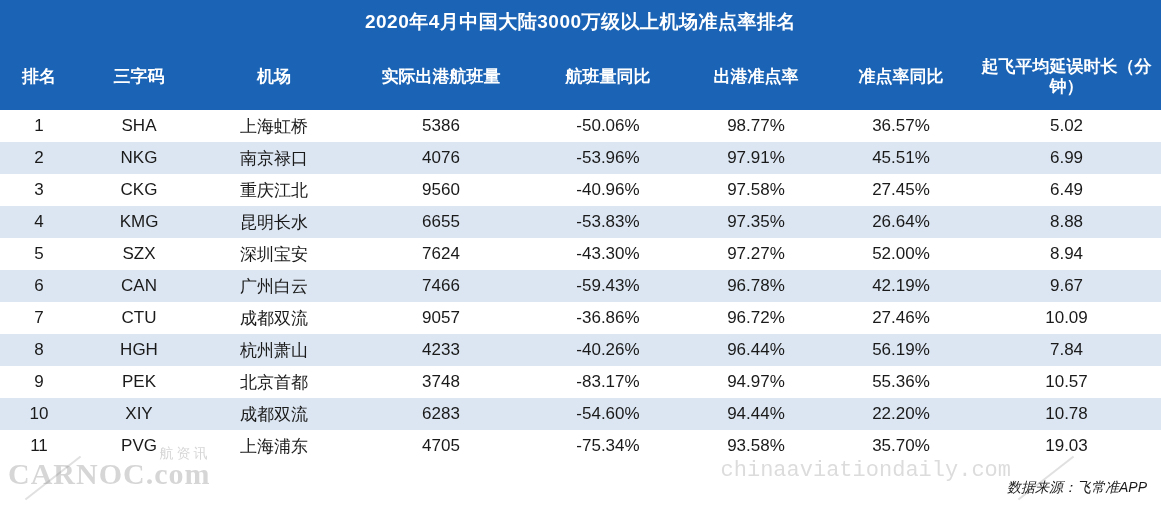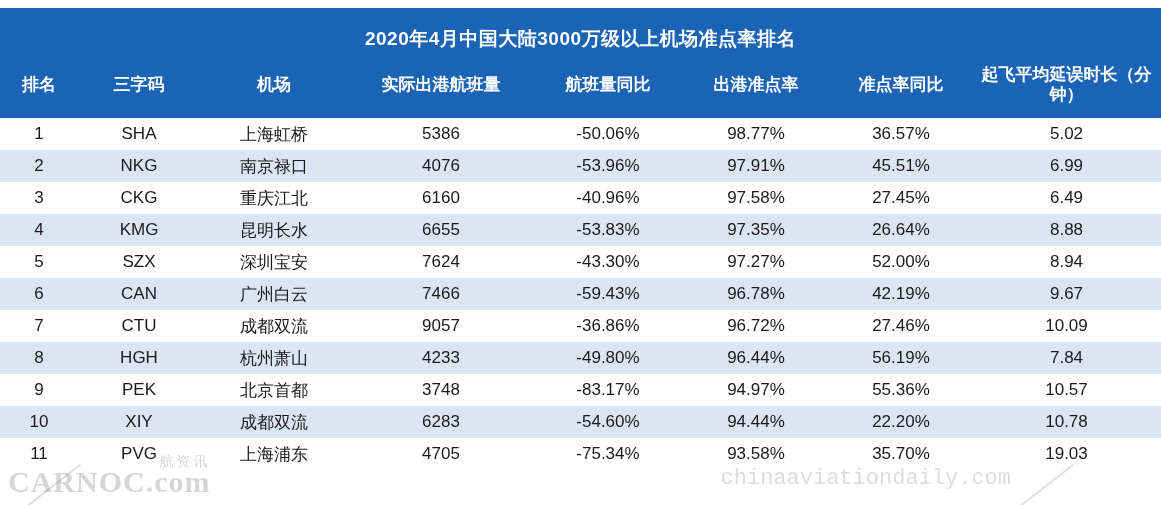--- a/index.html
+++ b/index.html
@@ -18,26 +18,25 @@
     width: 1161px;
     height: 505px;
     position: relative;
     background: #ffffff;
   }
   .title-bar {
     height: 44px;
     background: #1a63b5;
     color: #ffffff;
     display: flex;
-    align-items: flex-end;
+    align-items: center;
     justify-content: center;
     font-size: 19px;
     font-weight: bold;
     letter-spacing: 0.5px;
-    margin-top: 8px;
   }
   table {
     border-collapse: collapse;
     width: 1161px;
     table-layout: fixed;
   }
   thead th {
     background: #1a63b5;
     color: #ffffff;
     font-size: 17px;
@@ -180,21 +179,21 @@
         <td>4076</td>
         <td>-53.96%</td>
         <td>97.91%</td>
         <td>45.51%</td>
         <td>6.99</td>
       </tr>
       <tr class="odd">
         <td class="rank-cell">3</td>
         <td>CKG</td>
         <td>重庆江北</td>
-        <td>6160</td>
+        <td>9560</td>
         <td>-40.96%</td>
         <td>97.58%</td>
         <td>27.45%</td>
         <td>6.49</td>
       </tr>
       <tr class="even">
         <td class="rank-cell">4</td>
         <td>KMG</td>
         <td>昆明长水</td>
         <td>6655</td>
@@ -231,21 +230,21 @@
         <td>-36.86%</td>
         <td>96.72%</td>
         <td>27.46%</td>
         <td>10.09</td>
       </tr>
       <tr class="even">
         <td class="rank-cell">8</td>
         <td>HGH</td>
         <td>杭州萧山</td>
         <td>4233</td>
-        <td>-49.80%</td>
+        <td>-40.26%</td>
         <td>96.44%</td>
         <td>56.19%</td>
         <td>7.84</td>
       </tr>
       <tr class="odd">
         <td class="rank-cell">9</td>
         <td>PEK</td>
         <td>北京首都</td>
         <td>3748</td>
         <td>-83.17%</td>
@@ -277,15 +276,16 @@
   </table>
 
   <div class="footer">
     <div class="wm-slash a"></div>
     <div class="wm-slash b"></div>
     <div class="wm-left">
       <span class="small">航资讯</span>
       <span>CARNOC.com</span>
     </div>
     <div class="wm-right">chinaaviationdaily.com</div>
+    <div class="source">数据来源：飞常准APP</div>
   </div>
 
 </div>
 
 </body></html>

